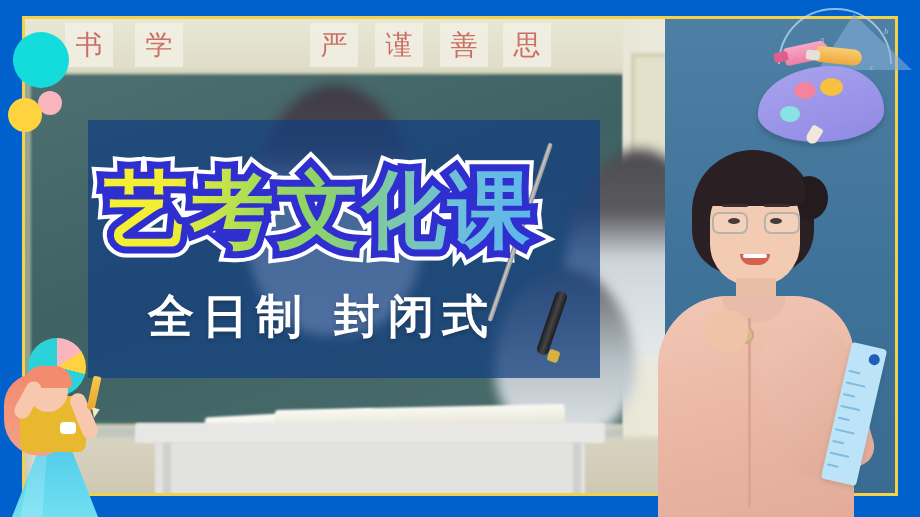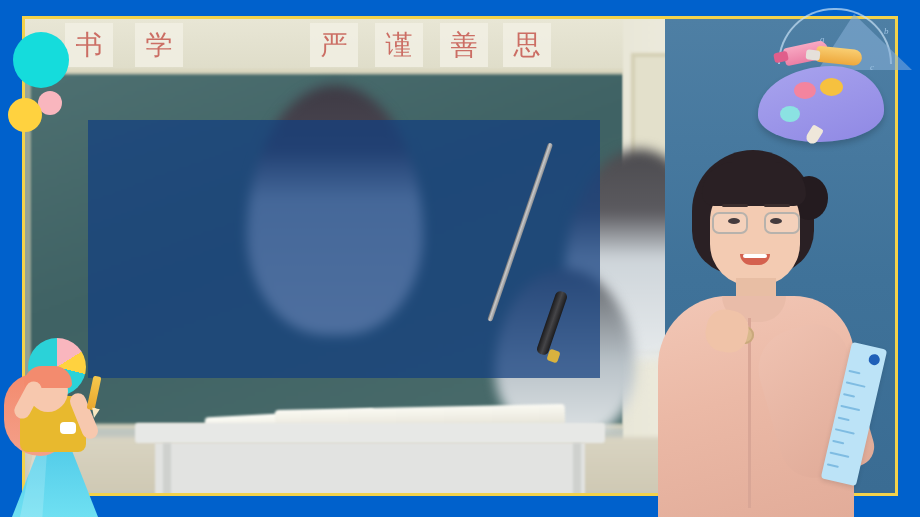--- a/index.html
+++ b/index.html
@@ -213,21 +213,27 @@
 
     <div class="rpanel">
       
     </div>
   </div>
 
   <div class="yellow-frame"></div>
 
   <div class="overlay"></div>
 
-
+  <div class="headline">
+    <span class="stroke2">艺考文化课</span>
+    <span class="stroke">艺考文化课</span>
+    <span class="gfill">艺考文化课</span>
+  </div>
+
+  <div class="subtitle">全日制 封闭式</div>
 
   <div class="pointer"></div>
   <div class="pointer-grip"></div>
   <div class="pointer-cap"></div>
 
   <div class="teacher">
     <div class="t-book-edge"></div>
     <div class="t-book"></div>
     <div class="t-book-gold"></div>
     <div class="t-hair"></div>

